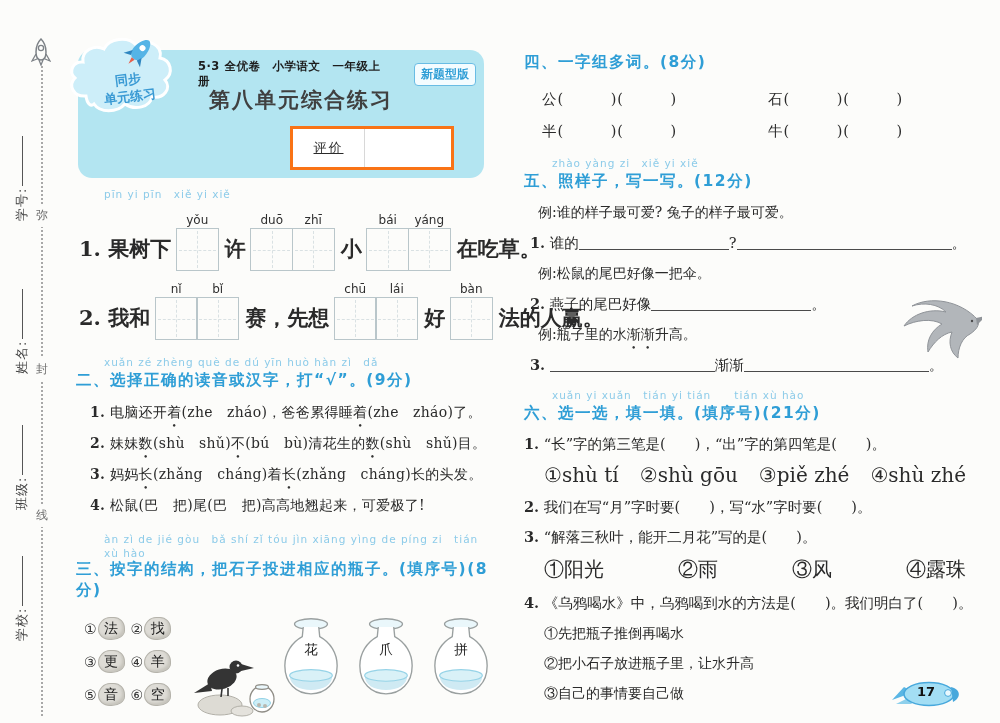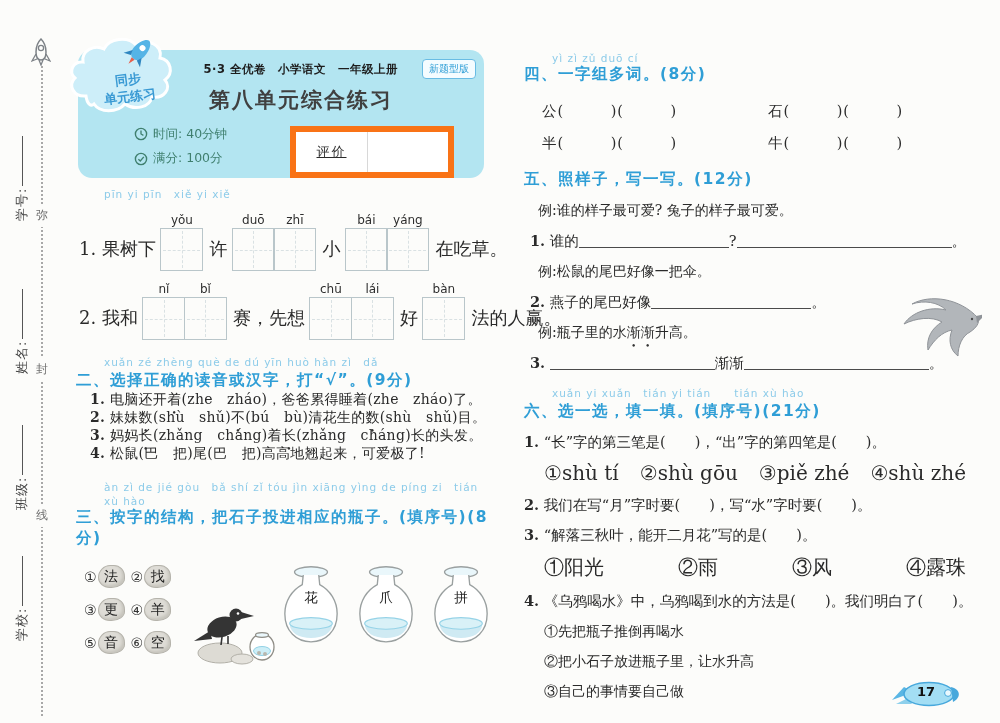--- a/index.html
+++ b/index.html
@@ -23,52 +23,52 @@
 
   
   .hdr { position:relative; width:406px; height:128px; background:#b3e5f1; border-radius:14px; margin-left:2px; }
   .cloud-badge { position:absolute; left:-14px; top:-18px; width:112px; height:92px; }
   .cloud-text { position:absolute; left:8px; top:22px; width:86px; text-align:center;
                 transform:rotate(-7deg); color:#3a9ad4; font-weight:bold; font-size:13px;
                 font-family:"DejaVu Sans",sans-serif; line-height:1.3; }
   .series-row { position:absolute; top:9px; left:120px; right:8px; display:flex; align-items:center;
                 justify-content:flex-end; gap:24px; }
   .series { font-size:11.5px; font-weight:bold; color:#1d1d1d; font-family:"DejaVu Sans",sans-serif; letter-spacing:0.5px; }
-  .edition { font-size:10px; font-weight:normal; color:#2f9ed6; border:1.3px solid #69bce4; border-radius:4px;
+  .edition { font-size:12px; font-weight:bold; color:#2f9ed6; border:1.3px solid #69bce4; border-radius:4px;
              padding:2px 6px; background:#f4fcff; font-family:"DejaVu Sans",sans-serif; white-space:nowrap; }
   .hdr-title { position:absolute; top:36px; left:40px; right:0; text-align:center; font-size:21px; font-weight:bold;
                letter-spacing:2px; color:#404040; font-family:"DejaVu Sans",sans-serif; }
   .hdr-meta { position:absolute; left:56px; top:72px; font-size:12.5px; color:#3f7f6e; line-height:1.95;
               font-family:"DejaVu Sans",sans-serif; }
   .hdr-meta .mrow { display:flex; align-items:center; gap:5px; }
-  .eval-box { position:absolute; left:212px; top:76px; width:164px; height:52px; background:#fff;
-              border:6px solid #f97316; display:flex;text-decoration:underline; }
+  .eval-box { position:absolute; left:212px; top:76px; width:164px; height:44px; background:#fff;
+              border:3px solid #f97316; display:flex;text-decoration:underline; }
   .eval-cell1 { width:72px; border-right:1px solid #d8d8d8; display:flex; align-items:center; justify-content:center;
                 font-size:13px; color:#333; letter-spacing:2px; }
   .eval-cell2 { flex:1; }
 
   
   .sec { margin-top:10px; }
   .pinyin { display:block; color:#8ccbe9; font-size:10.5px; margin-left:28px; letter-spacing:1px;
             font-family:"DejaVu Sans",sans-serif; }
   .sec-title { color:#2f9ed6; font-weight:bold; font-size:15.5px; letter-spacing:1.5px;
                font-family:"DejaVu Sans",sans-serif; }
 
   
   .s1-line { display:flex; align-items:center; margin-top:10px; }
-  .s1-text { font-size:18px; margin:0 3px; white-space:nowrap; padding-top:14px; }
+  .s1-text { font-size:21px; margin:0 3px; white-space:nowrap; padding-top:14px;font-weight:bold; }
   .wbgroup { display:flex; margin:16px 3px 0;align-items:flex-end; }
   .wbox { position:relative; width:43px; height:43px; border:1.5px solid #b9c6ca; margin-left:-1.5px; }
   .wbox::before { content:""; position:absolute; left:50%; top:2px; bottom:2px; border-left:1px dashed #d9e1e3; }
   .wbox::after  { content:""; position:absolute; top:50%; left:2px; right:2px; border-top:1px dashed #d9e1e3; }
   .wpy { position:absolute; top:-16px; width:100%; text-align:center; font-size:12px; font-style:normal;
          color:#2e2e2e; font-family:"DejaVu Sans",sans-serif; }
 
   
-  .s2-line { font-size:14px; letter-spacing:0.3px; white-space:nowrap; }
+  .s2-line { font-size:14px; margin-top:13px; letter-spacing:0.3px; white-space:nowrap; }
   .bold { font-weight:bold; }
   .dotud { position:relative; display:inline-block; }
   .dotud::after { content:"•"; position:absolute; left:50%; transform:translateX(-50%); bottom:-9px;
                   font-size:9px; color:#333; }
 
   
   .s3-body { display:flex; align-items:flex-start; margin-top:12px; }
   .stones { width:152px; display:flex; flex-wrap:wrap; row-gap:10px; column-gap:6px; padding-left:8px; margin-top:4px; }
   .stone-item { display:flex; align-items:center; font-size:14px; }
   .stone-num { color:#333; margin-right:1px; font-family:"DejaVu Sans",sans-serif; }
@@ -150,36 +150,20 @@
       </svg>
       <div class="cloud-text">
         <div>同步</div>
         <div>单元练习</div>
       </div>
       <div class="series-row">
         <span class="series">5·3 全优卷　小学语文　一年级上册</span>
         <span class="edition">新题型版</span>
       </div>
       <div class="hdr-title">第八单元综合练习</div>
-      <div class="hdr-meta">
-        <div class="mrow">
-          <svg width="14" height="14" viewBox="0 0 14 14">
-              <circle cx="7" cy="7" r="5.6" fill="none" stroke="#3f7f6e" stroke-width="1.4"></circle>
-              <path d="M7,3.6 L7,7 L9.4,8.4" fill="none" stroke="#3f7f6e" stroke-width="1.3"></path>
-            </svg>
-          <span>时间: 40分钟</span>
-        </div>
-        <div class="mrow">
-          <svg width="14" height="14" viewBox="0 0 14 14">
-              <circle cx="7" cy="7" r="5.6" fill="none" stroke="#3f7f6e" stroke-width="1.4"></circle>
-              <path d="M4.4,7.2 L6.3,9 L9.8,4.8" fill="none" stroke="#3f7f6e" stroke-width="1.3"></path>
-            </svg>
-          <span>满分: 100分</span>
-        </div>
-      </div>
       <div class="eval-box">
         <div class="eval-cell1">评价</div>
         <div class="eval-cell2"></div>
       </div>
     </div>
 
     <div class="sec">
       <span class="pinyin">pīn yi pīn　xiě yi xiě</span>
       <div id="s1-lines">
           <div class="s1-line">
@@ -320,31 +304,31 @@
                 <text x="32" y="40" text-anchor="middle" font-size="14" fill="#1e1e1e" font-family="DejaVu Serif,serif">拼</text>
               </svg></span>
           </div>
       </div>
     </div>
   </div>
 
   <div class="col-right">
 
     <div class="sec">
-      <span class="pinyin">yì zì zǔ duō cí</span>
       <div class="sec-title">四、一字组多词。(8分)</div>
       <div class="s4-grid" id="s4-grid">
           <div class="s4-cell"><span>公</span><span>(　　　)(　　　)</span></div>
           <div class="s4-cell"><span>石</span><span>(　　　)(　　　)</span></div>
           <div class="s4-cell"><span>半</span><span>(　　　)(　　　)</span></div>
           <div class="s4-cell"><span>牛</span><span>(　　　)(　　　)</span></div>
         </div>
     </div>
 
     <div class="sec" style="margin-top:16px;">
+      <span class="pinyin">zhào yàng zi　xiě yi xiě</span>
       <div class="sec-title">五、照样子，写一写。(12分)</div>
       <div class="s5-body" id="s5-body">
         <svg class="swallow" width="98" height="78" viewBox="0 0 98 78">
           <path d="M94,28 C76,8 46,4 28,14 C40,10 54,12 62,20 C46,16 28,22 20,34 C32,28 48,26 58,32 C48,38 42,48 44,60 C50,50 58,42 68,40 C64,50 66,60 74,66 C74,56 78,46 86,42 C92,38 96,33 94,28 Z" fill="#b2b6ba" stroke="#8f9398" stroke-width="1"></path>
           <polygon points="92,26 102,24 93,33" fill="#8f9398"></polygon>
           <circle cx="88" cy="29" r="1.2" fill="#4a4a4a"></circle>
         </svg>
       <div class="s5-item example"><span class="">例:谁的样子最可爱?  兔子的样子最可爱。</span></div>
           <div class="s5-item fill"><span class="bold">1.</span><span class=""> 谁的</span><span class="blank" style="width:150px"></span><span class="">?</span><span class="blank" style="width:215px"></span><span class="">。</span></div>
           <div class="s5-item example"><span class="">例:松鼠的尾巴好像一把伞。</span></div>

